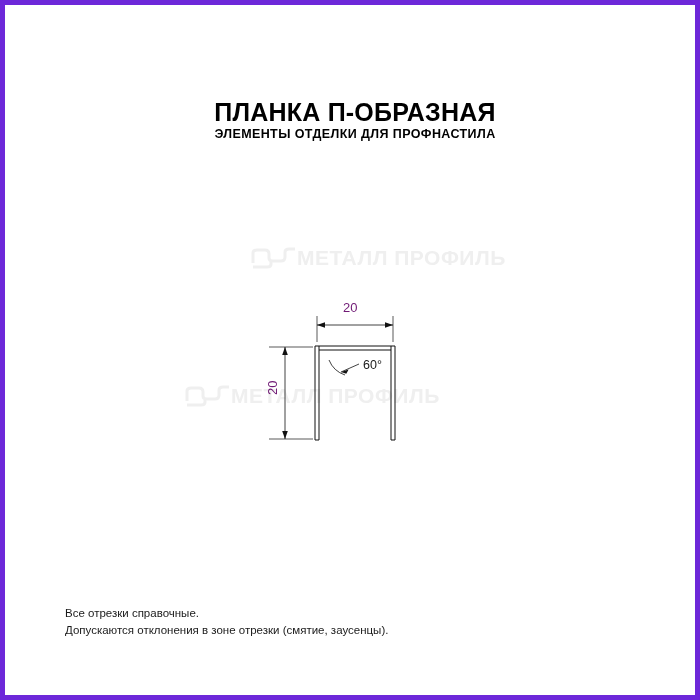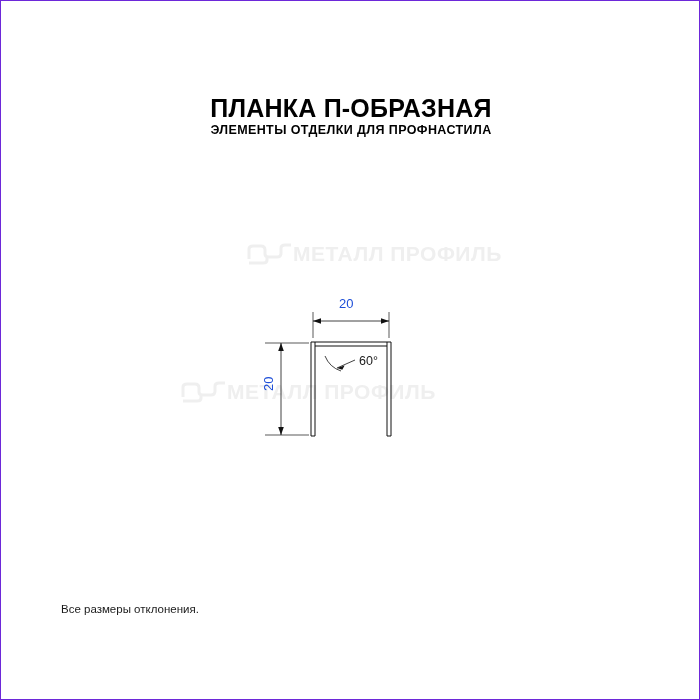--- a/index.html
+++ b/index.html
@@ -11,21 +11,21 @@
     height: 700px;
     background: #ffffff;
     font-family: "Liberation Sans", sans-serif;
     color: #000000;
     position: relative;
     overflow: hidden;
   }
   .page {
     position: absolute;
     inset: 0;
-    border: 1px solid #6d28d9;
+    border: 5px solid #6d28d9;
     box-sizing: border-box;
     padding-left: 40px;
   }
 
   
   .title-block {
     position: absolute;
     top: 92px;
     left: 0;
     width: 700px;
@@ -68,21 +68,21 @@
     left: 250px;
     top: 295px;
     width: 210px;
     height: 160px;
   }
   .drawing svg { display: block; }
 
   .dim-label {
     position: absolute;
     font-size: 13px;
-    color: #1d4ed8;
+    color: #701a75;
   }
   .dim-top {
     left: 88px;
     top: 0px;
   }
   .dim-left {
     left: 10px;
     top: 95px;
     transform: rotate(-90deg);
     transform-origin: left top;
@@ -163,16 +163,17 @@
         <path d="M86 72 L93.6 69.4 L91.3 73.8 Z" fill="#111111" stroke="none"></path>
       </g>
     </svg>
 
     <span class="dim-label dim-top">20</span>
     <span class="dim-label dim-left">20</span>
     <span class="angle-label">60°</span>
   </div>
 
   <div class="notes">
-    <div>Все размеры отклонения.</div>
+    <div>Все отрезки справочные.</div>
+    <div>Допускаются отклонения в зоне отрезки (смятие, заусенцы).</div>
   </div>
 
 </div>
 
 </body></html>

